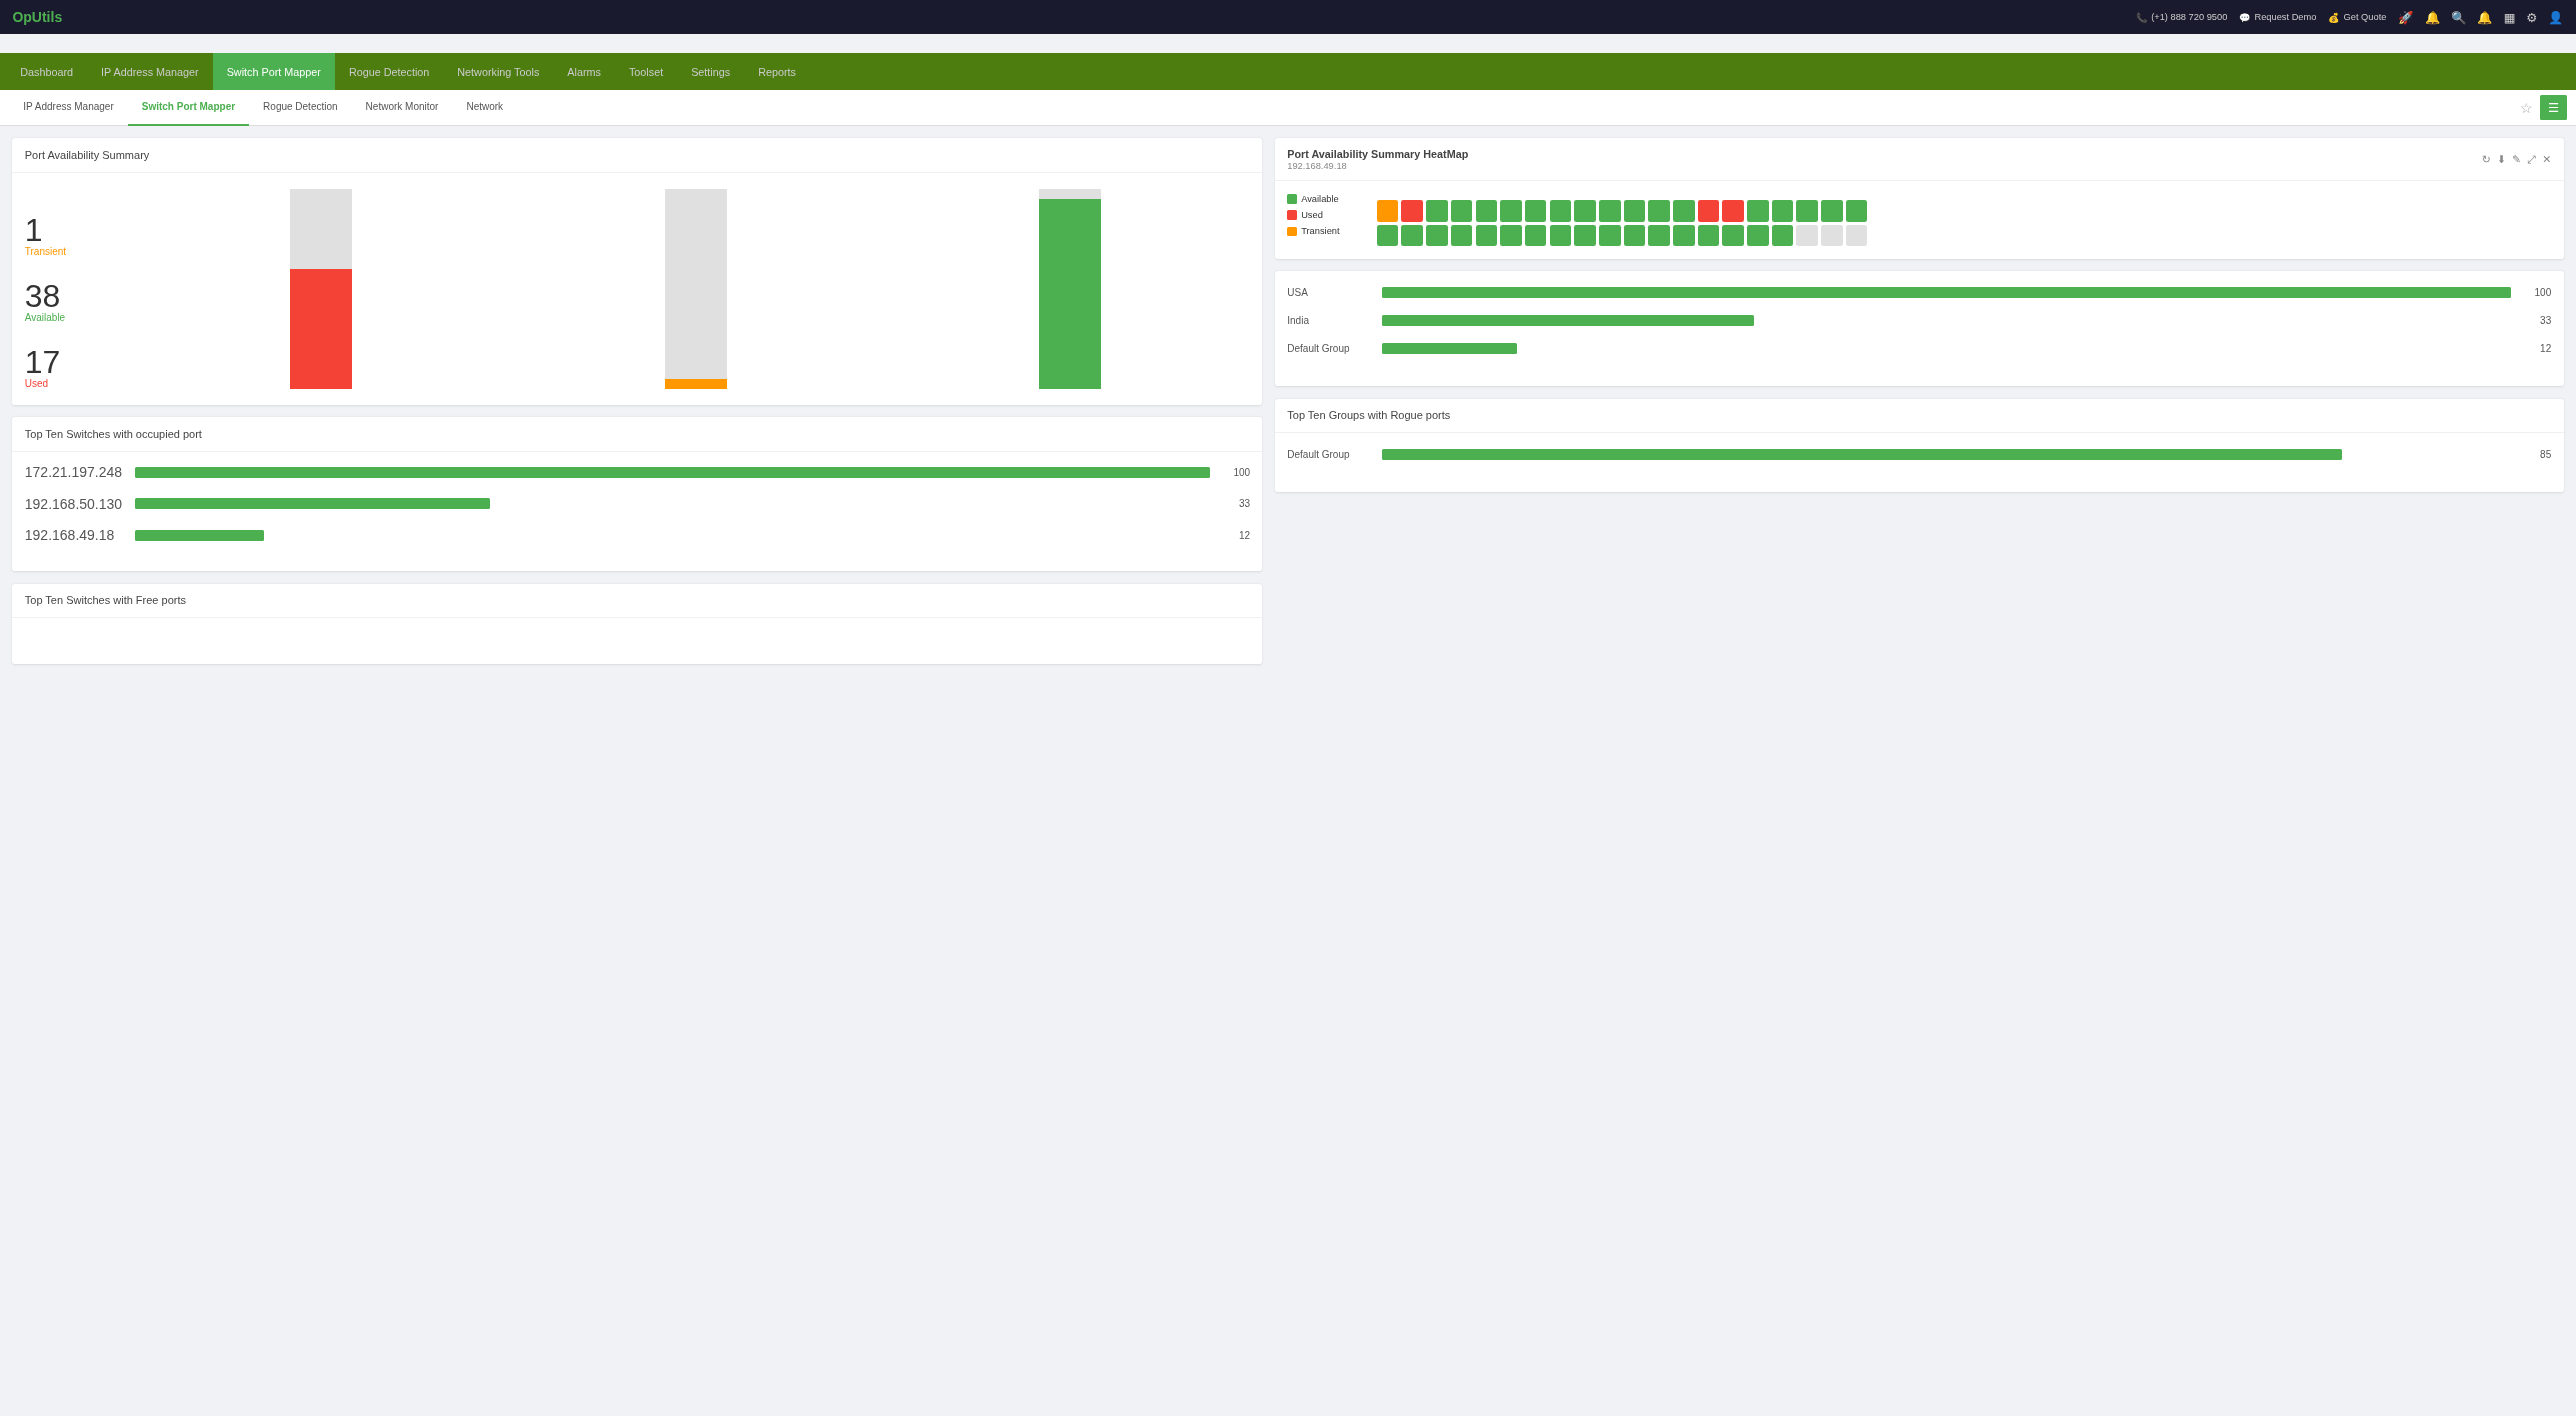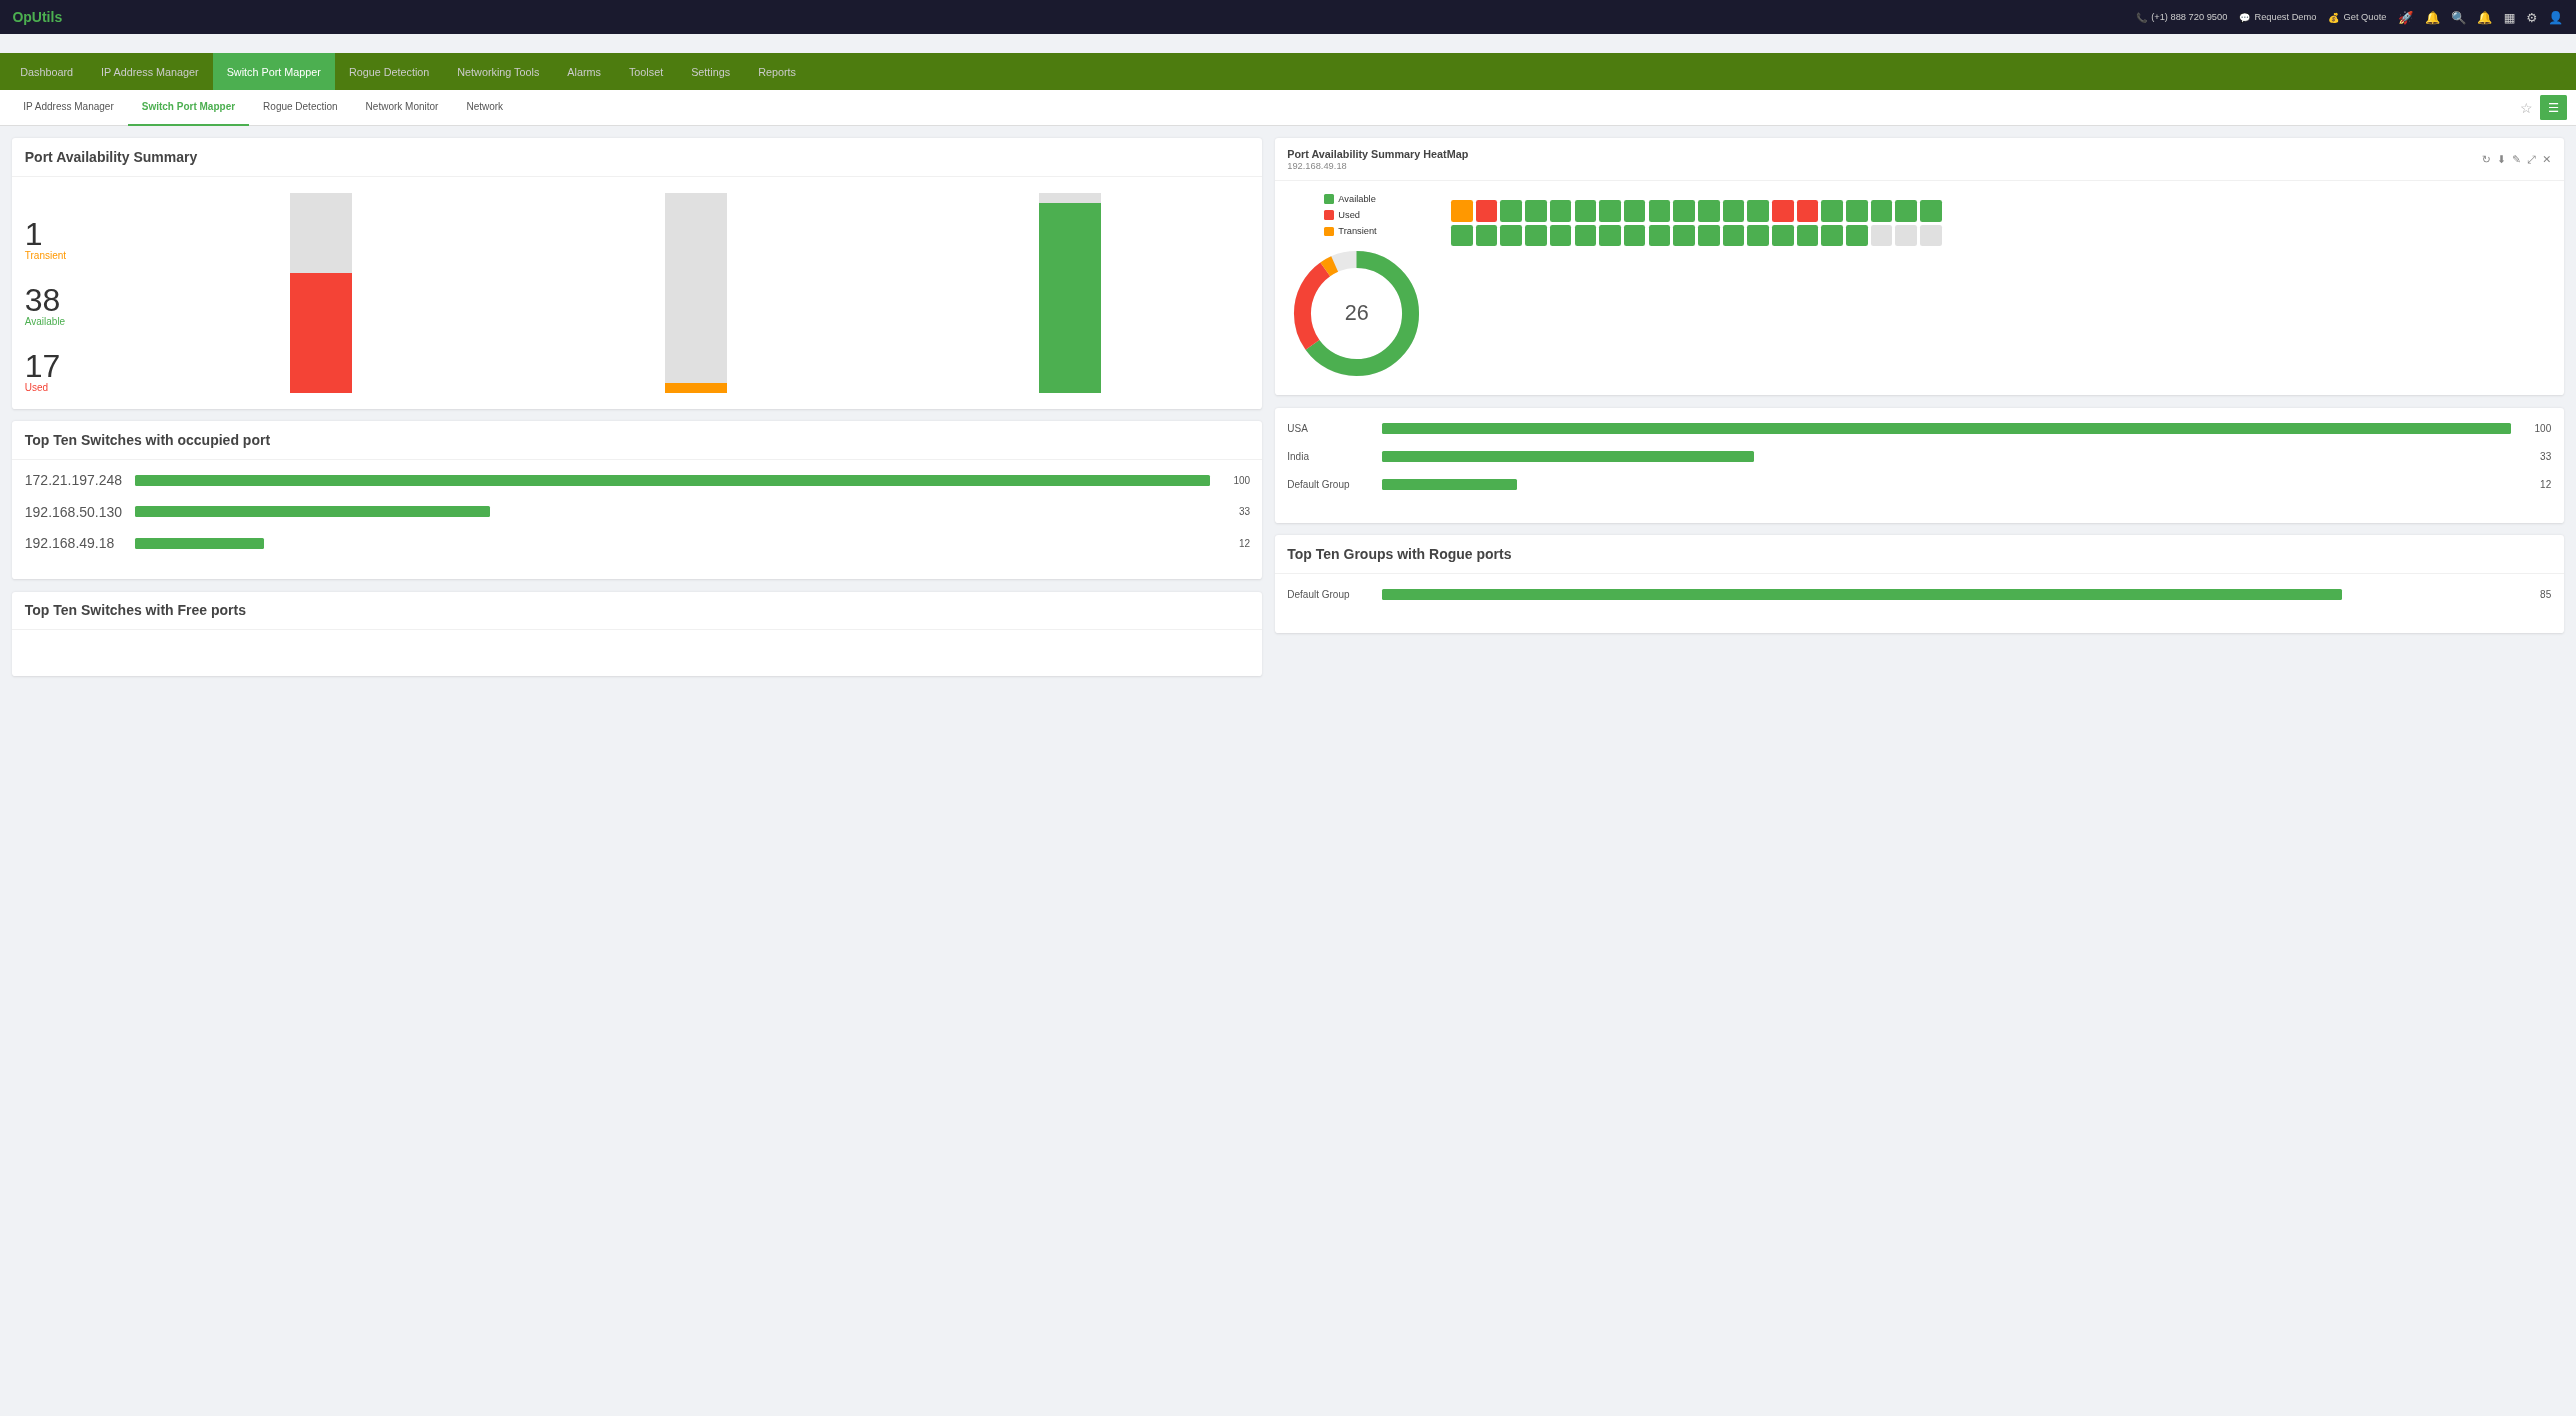--- a/index.html
+++ b/index.html
@@ -89,22 +89,22 @@
     
     .card {
       background: #fff;
       border-radius: 3.1px;
       box-shadow: 0 0.8px 2.3px rgba(0,0,0,0.1);
       margin-bottom: 12.4px;
       overflow: hidden;
     }
     .card-header {
       padding: 10.8px 12.4px;
-      font-size: 14px;
-      font-weight: bold;
+      font-size: 11px;
+      font-weight: normal;
       color: #444;
       border-bottom: 0.8px solid #f0f0f0;
     }
     .card-body { padding: 12.4px; }
 
     
     .pas-card .card-body {
       display: flex;
       align-items: flex-end;
       gap: 15.5px;
@@ -360,33 +360,20 @@
               <div class="legend-item">
     <div class="legend-dot" style="background:#f44336;"></div>
     <span>Used</span>
   </div>
               <div class="legend-item">
     <div class="legend-dot" style="background:#ff9800;"></div>
     <span>Transient</span>
   </div>
             </div>
 
-          <div style="margin-top:7.7px;position:relative;width:139px;height:139px;">
-            <svg width="139" height="139" viewBox="0 0 180 180">
-
-              <circle cx="90" cy="90" r="70" fill="none" stroke="#e8e8e8" stroke-width="22"></circle>
-
-              <circle cx="90" cy="90" r="70" fill="none" stroke="#4caf50" stroke-width="22" stroke-dasharray="286 154" stroke-dashoffset="0" transform="rotate(-90 90 90)"></circle>
-
-              <circle cx="90" cy="90" r="70" fill="none" stroke="#f44336" stroke-width="22" stroke-dasharray="110 330" stroke-dashoffset="-286" transform="rotate(-90 90 90)"></circle>
-
-              <circle cx="90" cy="90" r="70" fill="none" stroke="#ff9800" stroke-width="22" stroke-dasharray="14 426" stroke-dashoffset="-396" transform="rotate(-90 90 90)"></circle>
-            </svg>
-            <div style="position:absolute;top:50%;left:50%;transform:translate(-50%,-50%);font-size:21.6px;font-weight:300;color:#555;">26</div>
-          </div>
         </div>
 
         <div class="heatmap-right">
           <div class="heatmap-grid" id="heatmap-grid">
               <div class="heatmap-cell" style="background: rgb(255, 152, 0);"></div>
               <div class="heatmap-cell" style="background: rgb(244, 67, 54);"></div>
               <div class="heatmap-cell" style="background: rgb(76, 175, 80);"></div>
               <div class="heatmap-cell" style="background: rgb(76, 175, 80);"></div>
               <div class="heatmap-cell" style="background: rgb(76, 175, 80);"></div>
               <div class="heatmap-cell" style="background: rgb(76, 175, 80);"></div>

